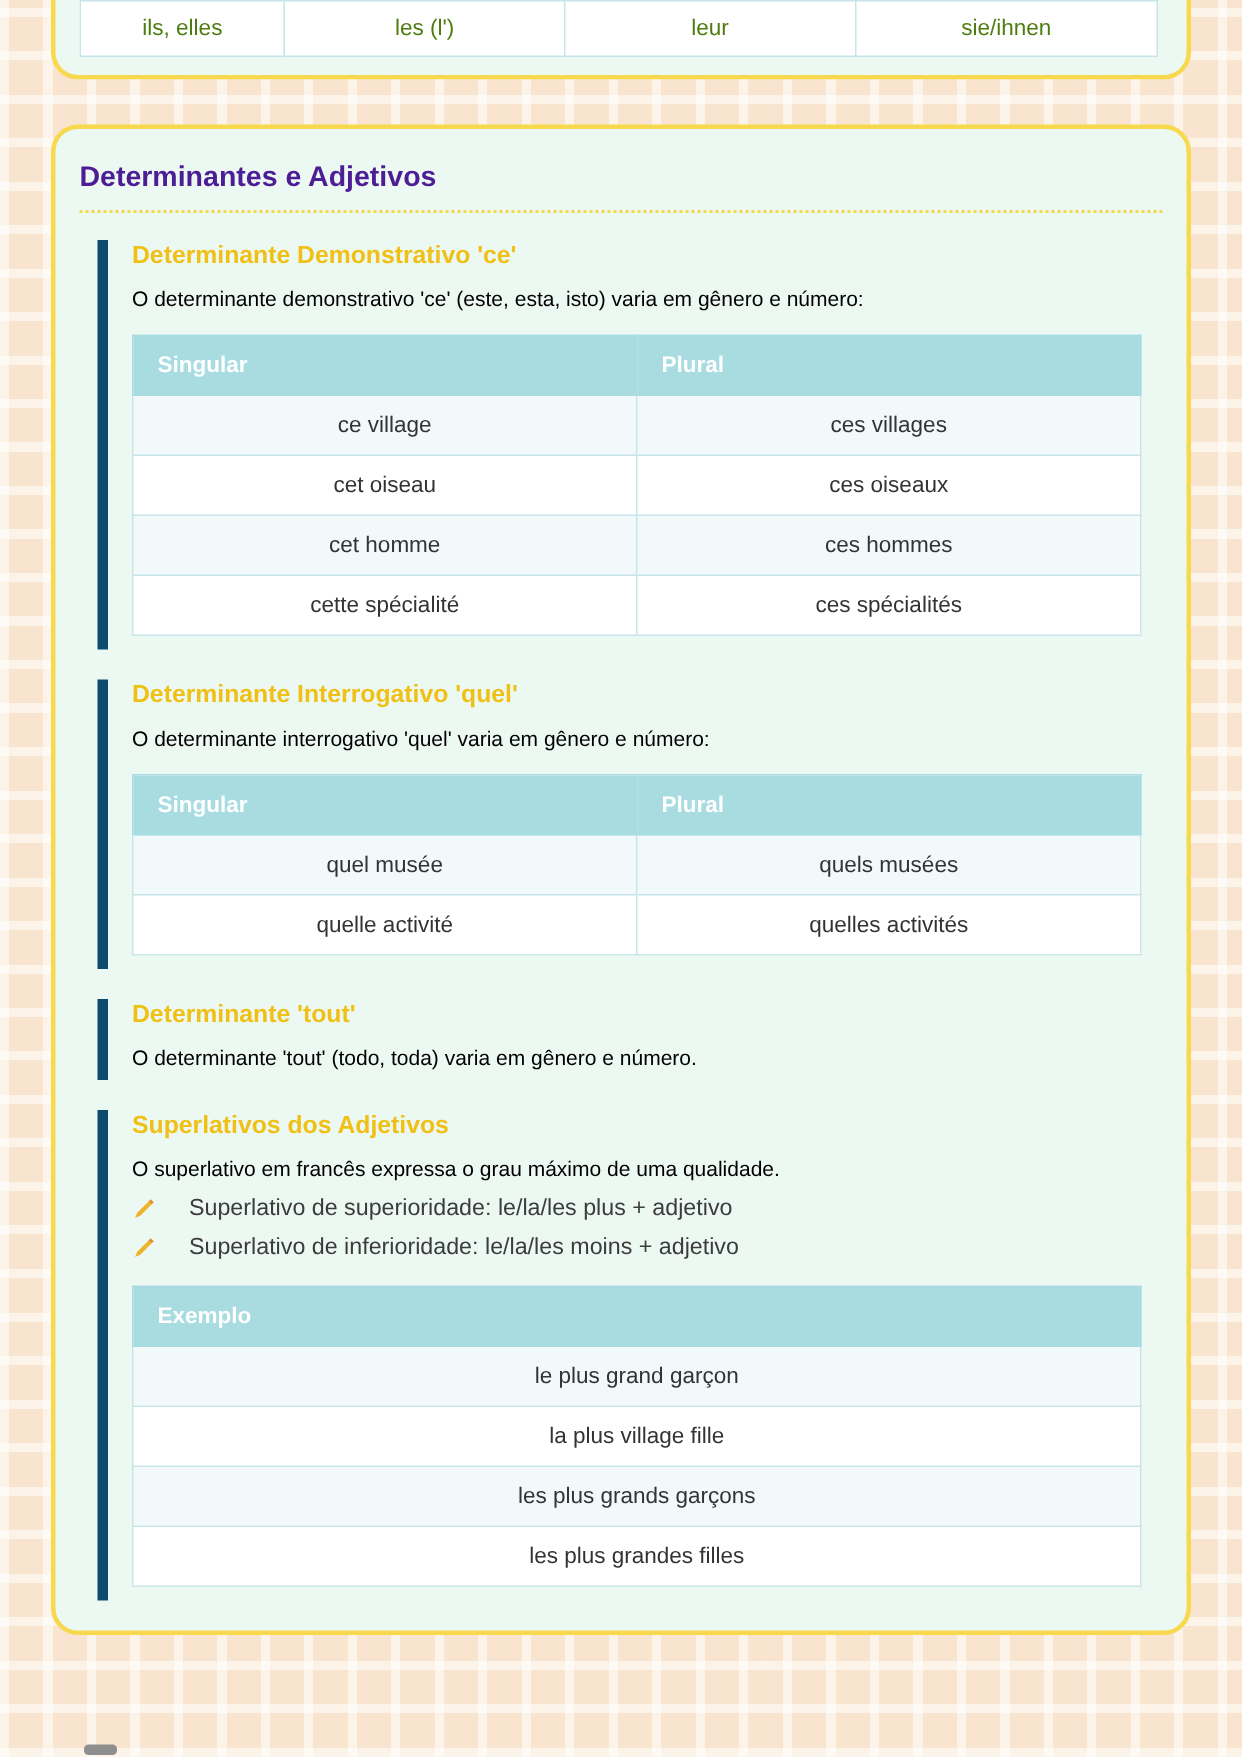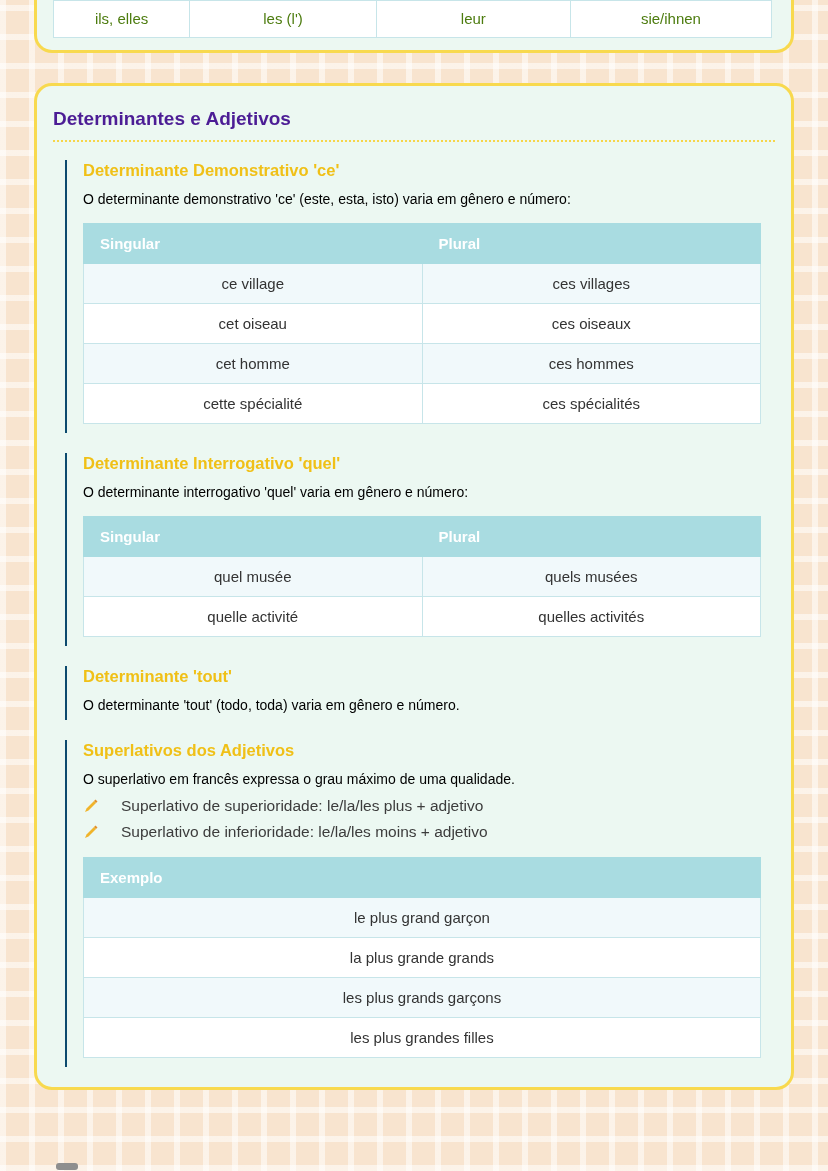--- a/index.html
+++ b/index.html
@@ -32,21 +32,21 @@
     margin: 30px 34px 0; background: #ecf8f2;
     border: 3px solid #f8d94e; border-radius: 18px;
     padding: 22px 16px 14px;
   }
   .card-title {
     font-size: 19px; font-weight: bold; color: #4c1d95;
     margin: 0 0 18px; padding: 0 0 10px;
     border-bottom: 2px dotted #f6d64a;
   }
   .section {
-    border-left: 2px solid #0c4a6e;
+    border-left: 7px solid #0c4a6e;
     margin: 0 0 20px 12px; padding: 1px 0 1px 16px;
   }
   .section:last-child { margin-bottom: 6px; }
   .sec-heading { font-size: 16.5px; font-weight: bold; color: #f0c017; margin: 0 0 11px; }
   .para { font-size: 14px; color: #000000; margin: 0 0 6px; }
 
   .gtable { border-collapse: collapse; width: calc(100% - 14px); margin: 16px 0 8px; background: #fff; }
   .gtable th {
     background: #a9dce1; color: #fff; text-align: left; font-weight: bold;
     font-size: 15px; padding: 11px 16px; border: 1px solid #a9dce1;
@@ -172,21 +172,21 @@
         <thead>
           <tr>
             <th>Exemplo</th>
           </tr>
         </thead>
         <tbody>
           <tr>
             <td>le plus grand garçon</td>
           </tr>
           <tr>
-            <td>la plus grande grands</td>
+            <td>la plus village fille</td>
           </tr>
           <tr>
             <td>les plus grands garçons</td>
           </tr>
           <tr>
             <td>les plus grandes filles</td>
           </tr>
         </tbody>
       </table>
     </section>

